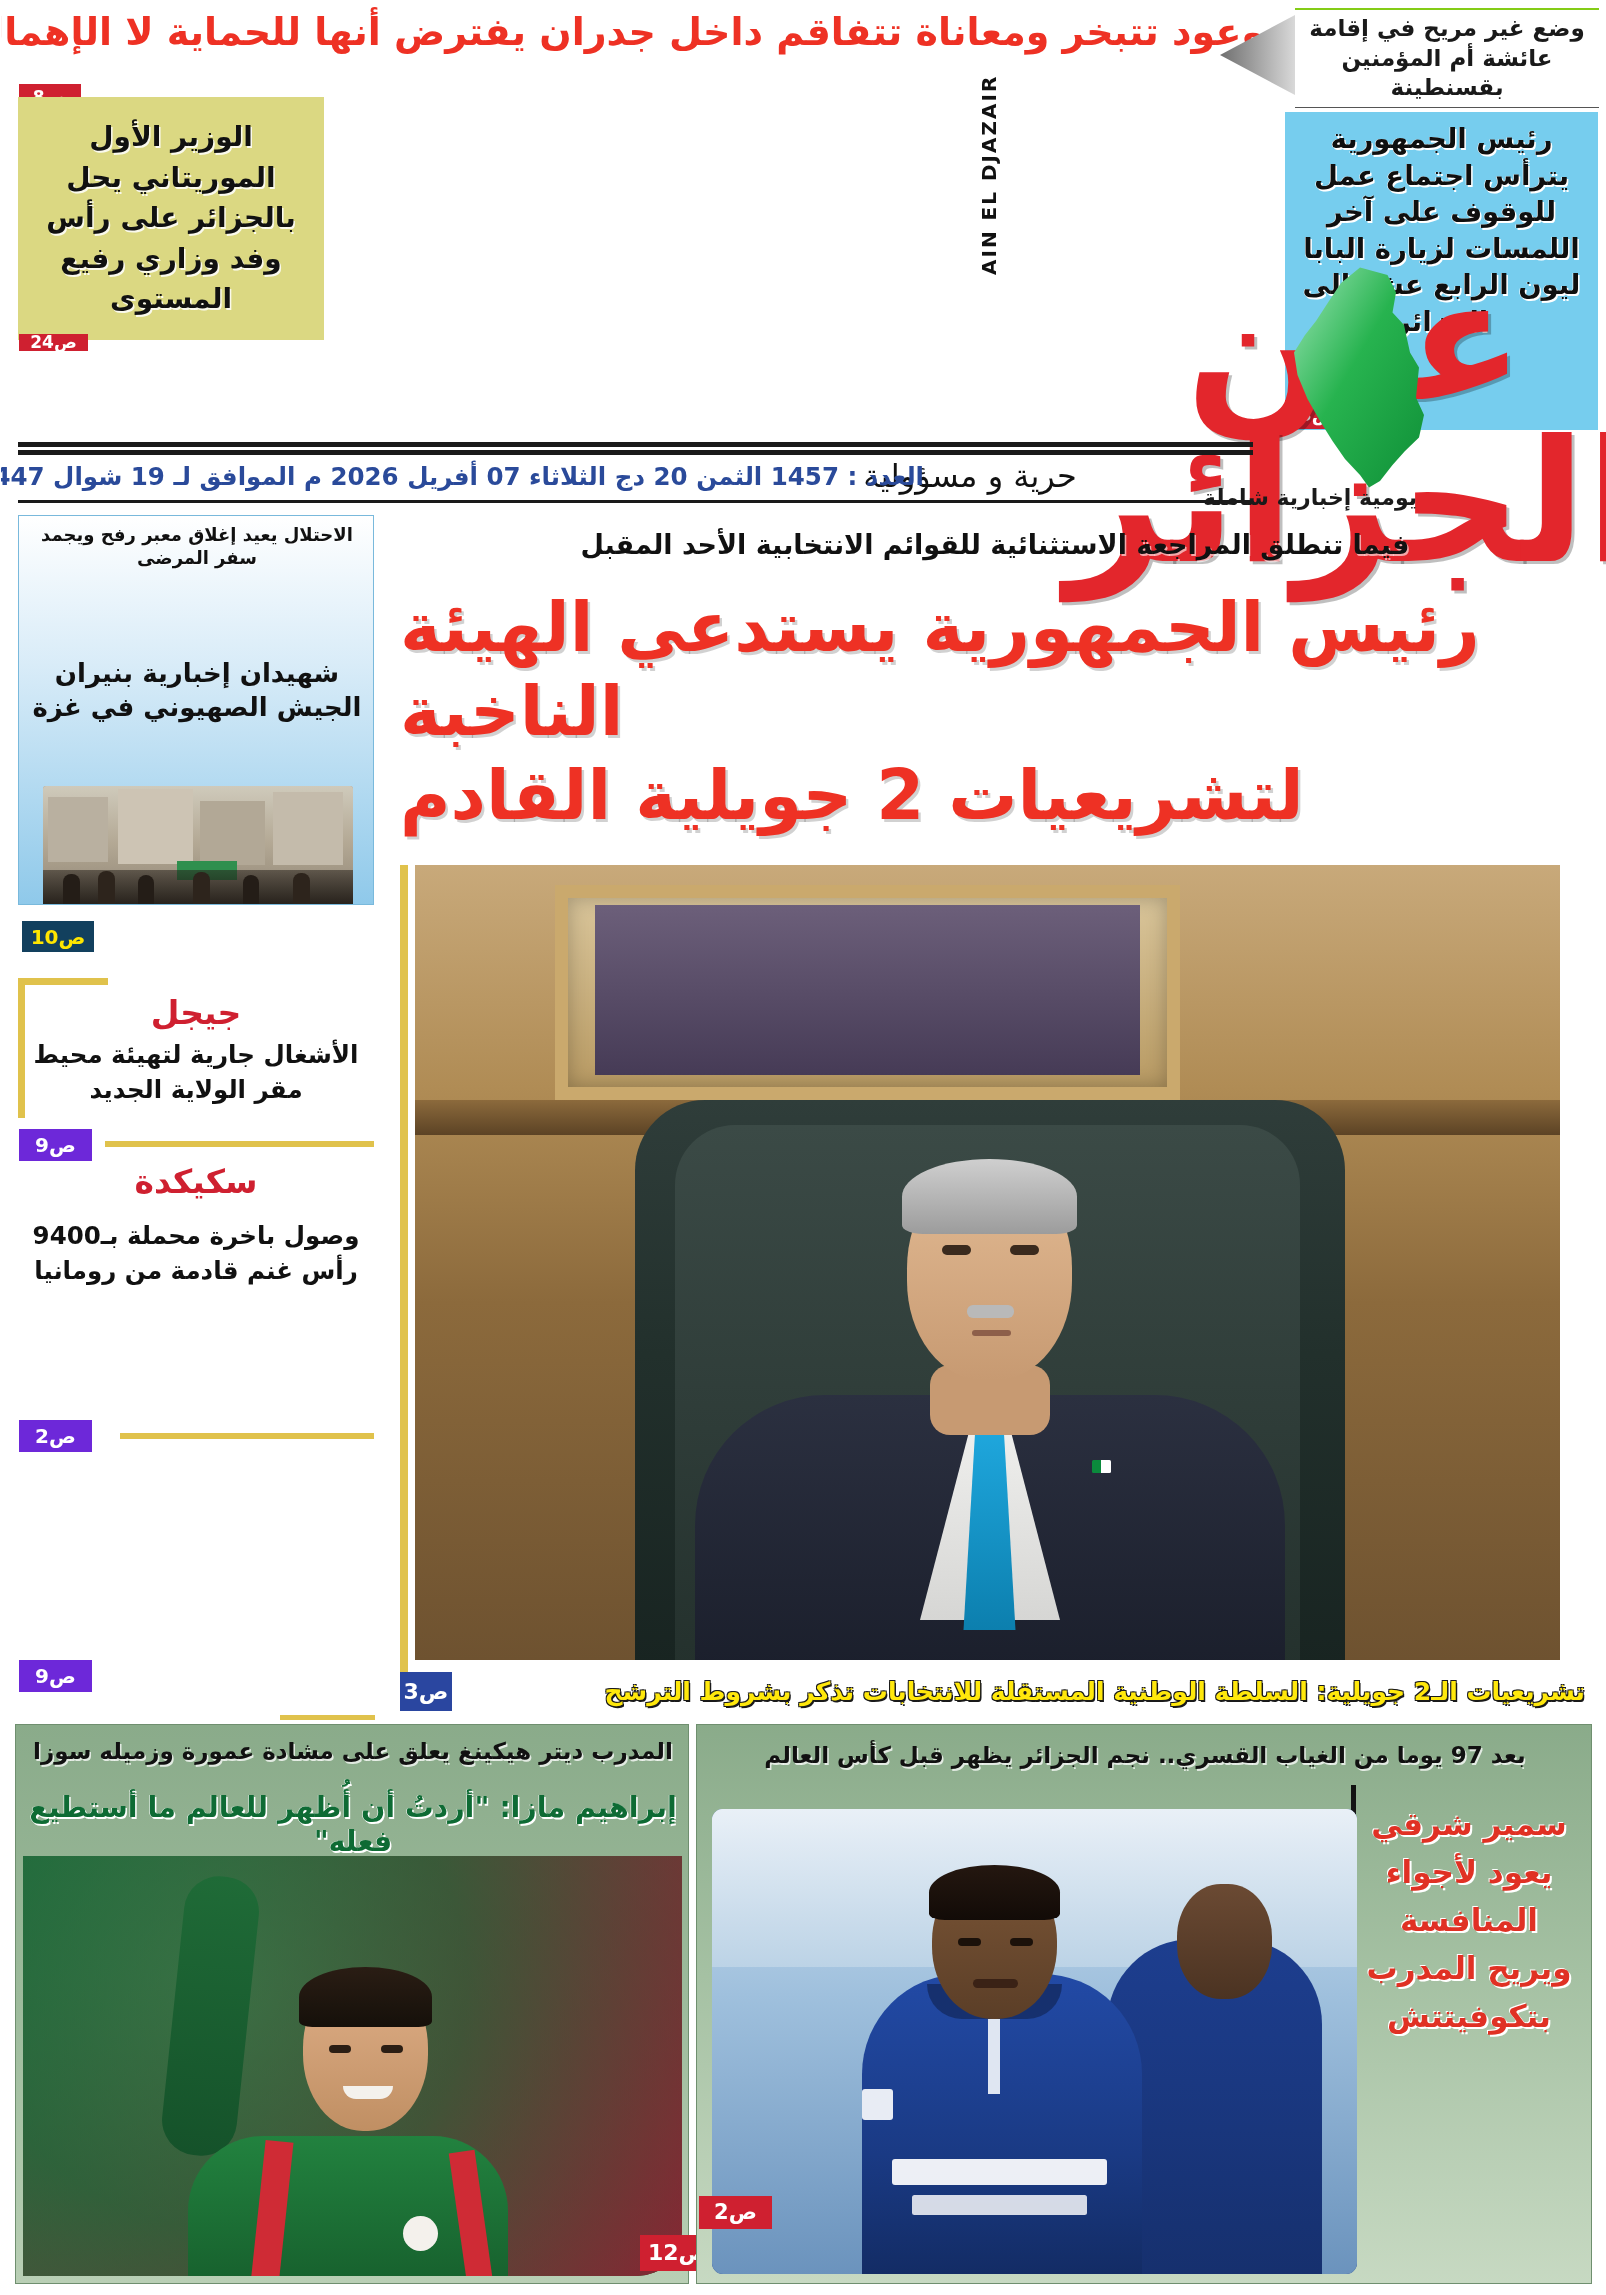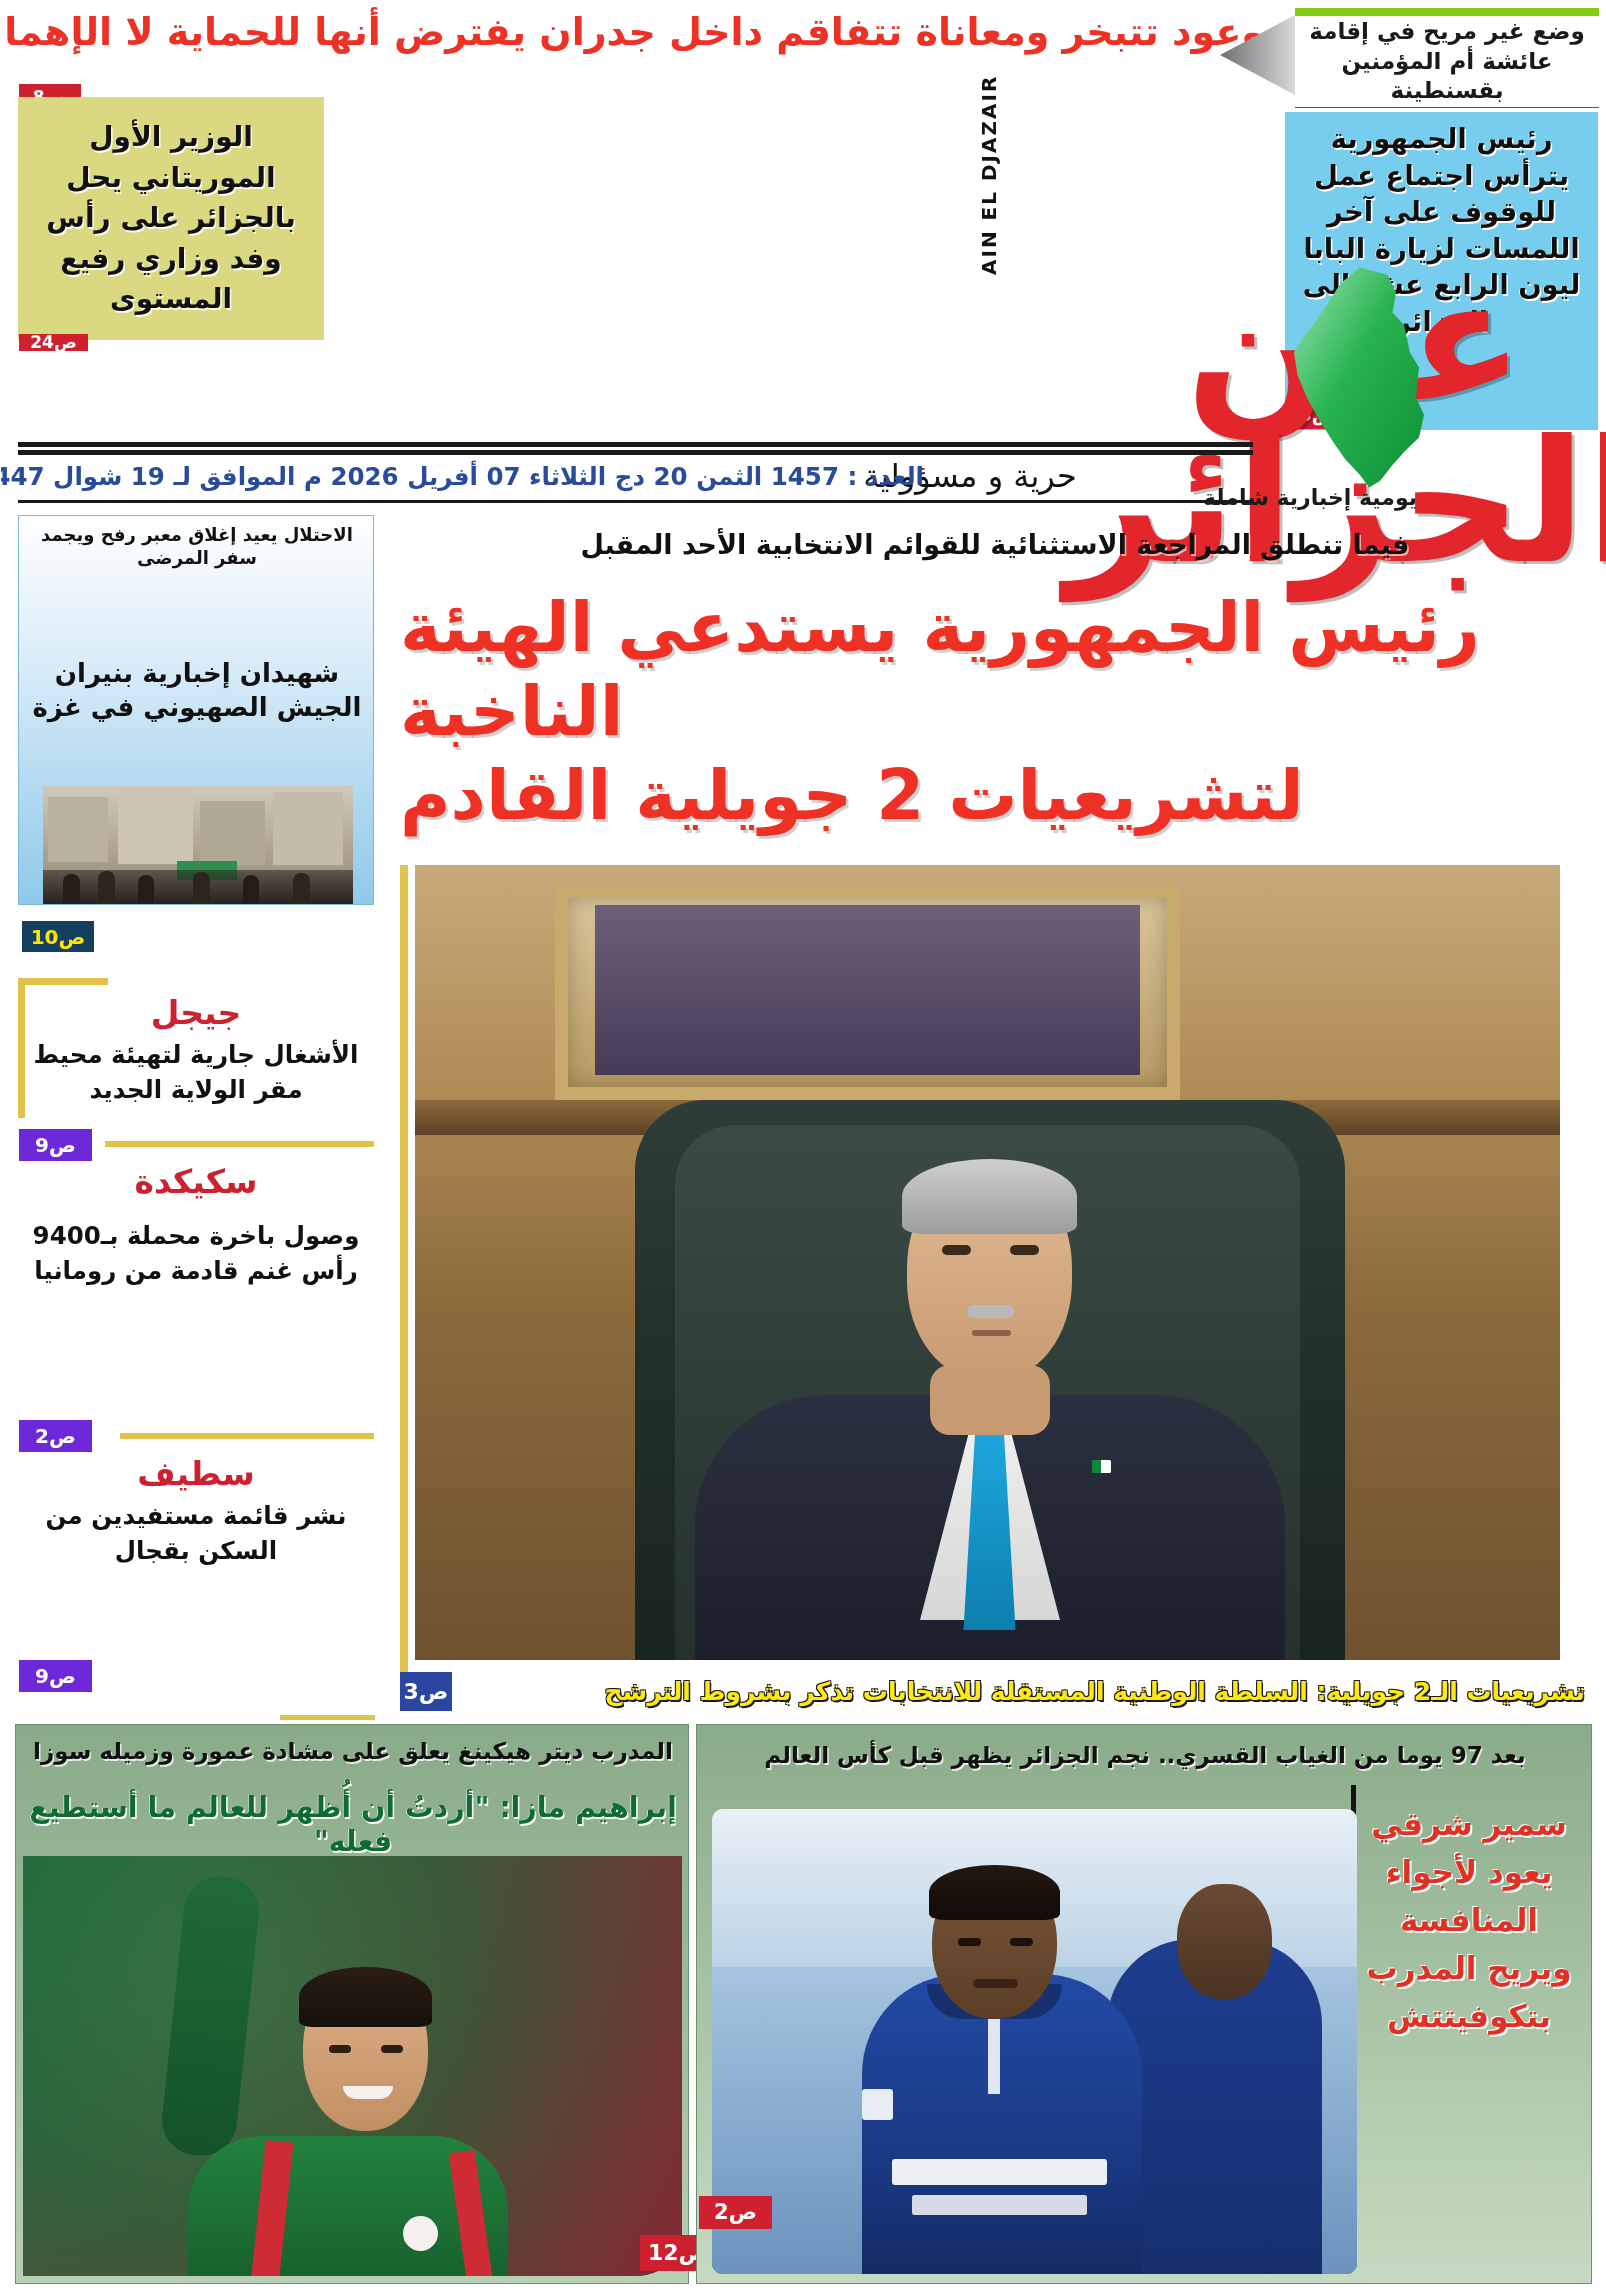--- a/index.html
+++ b/index.html
@@ -41,21 +41,21 @@
   }
   .arrow-grey {
     left: 1220px; top: 5px; width: 75px; height: 100px;
   }
   .arrow-grey svg { display: block; }
 
   
   .tr-box {
     left: 1295px; top: 8px; width: 304px; height: 100px;
     background: #ffffff;
-    border-top: 8px solid #84cc16;
+    border-top: 2px solid #84cc16;
     border-bottom: 1.5px solid #555;
     display: flex; align-items: center; justify-content: center;
     padding: 2px 8px;
   }
   .tr-box-text {
     direction: rtl; text-align: center; color: #1a1a1a;
     font-size: 23px; font-weight: bold; line-height: 1.28;
   }
 
   
@@ -412,24 +412,20 @@
   <div class="gold-rule" style="left:105px; top:1141px; width:269px;"></div>
   <div class="pbadge pbadge-black badge-side" style="left:19px; top:1129px;">ص9</div>
 
   <div class="side-item" style="top:1164px; height:165px;">
     <div class="side-city">سكيكدة</div>
     <div class="side-body" style="margin-top:19px;">وصول باخرة محملة بـ9400 رأس غنم قادمة من رومانيا</div>
   </div>
   <div class="gold-rule" style="left:120px; top:1433px; width:254px;"></div>
   <div class="pbadge pbadge-black badge-side" style="left:19px; top:1420px;">ص2</div>
 
-  <div class="side-item" style="top:1456px; height:165px;">
-    <div class="side-city">سطيف</div>
-    <div class="side-body" style="margin-top:7px;">نشر قائمة مستفيدين من السكن بقجال</div>
-  </div>
   <div class="gold-rule" style="left:280px; top:1715px; width:95px; height:5px;"></div>
   <div class="pbadge pbadge-black badge-side" style="left:19px; top:1660px;">ص9</div>
 
   <div class="abs sports-left">
     <div class="sl-kicker">المدرب ديتر هيكينغ يعلق على مشادة عمورة وزميله سوزا</div>
     <div class="sl-head">إبراهيم مازا: "أردتُ أن أُظهر للعالم ما أستطيع فعله"</div>
     <div class="sl-photo">
 
       <div class="ph" style="left:0;top:0;width:100%;height:100%;
            background:radial-gradient(circle at 30% 30%,#2e7d46 0%,#1d5c31 45%,#7a2530 100%);"></div>

